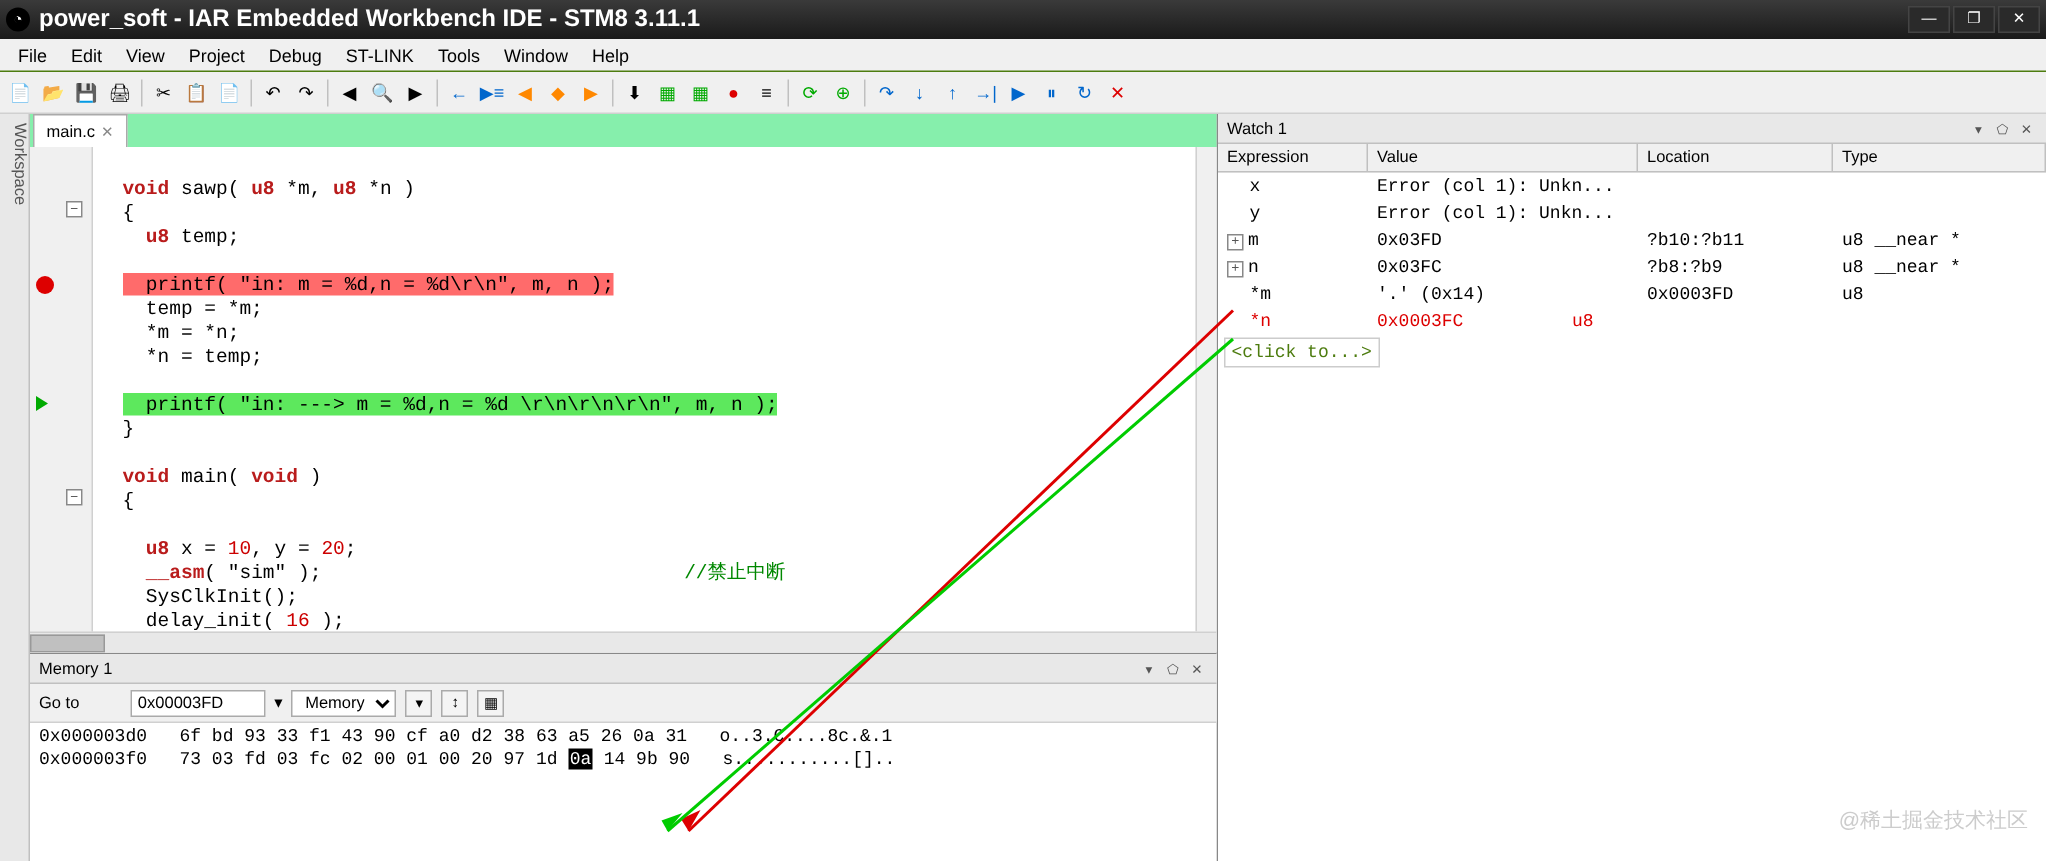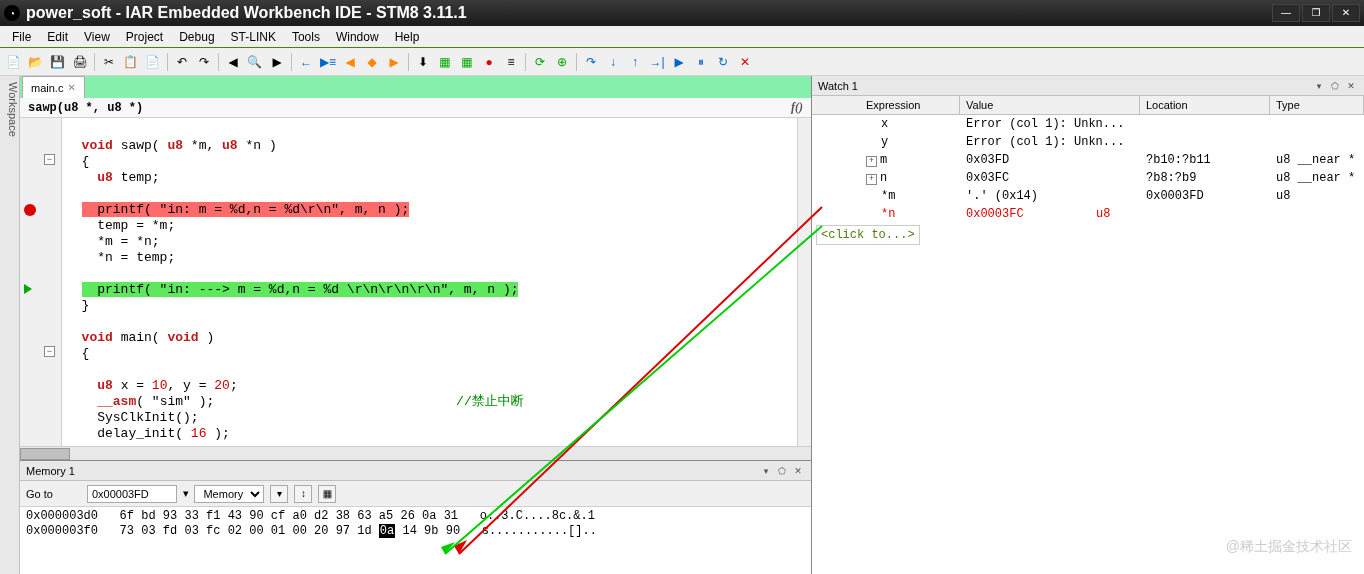--- a/index.html
+++ b/index.html
@@ -34,36 +34,36 @@
 .bp { position: absolute; left: 4px; width: 12px; height: 12px; background: #d00; border-radius: 50%; }
 .fold { position: absolute; left: 24px; width: 11px; height: 11px; border: 1px solid #888; background: #fff; font-size: 9px; line-height: 9px; text-align: center; color: #555; }
 .arrow { position: absolute; left: 4px; width: 0; height: 0; border-top: 5px solid transparent; border-bottom: 5px solid transparent; border-left: 8px solid #0a0; }
 .vscroll { position: absolute; right: 0; top: 0; bottom: 14px; width: 14px; background: #f0f0f0; border-left: 1px solid #d0d0d0; }
 .hscrollwrap { position: absolute; left: 0; right: 0; bottom: 0; height: 14px; background: #f0f0f0; border-top: 1px solid #d0d0d0; display:flex;}
 .hscrollwrap .track{ flex:1; background:#e8e8e8; position:relative;}
 .hscrollwrap .thumb{ position:absolute; left:0; width:50px; height:12px; top:1px; background:#c0c0c0; border:1px solid #999;}
 .pane-title { background: #e8e8e8; height: 20px; display: flex; align-items: center; padding: 0 6px; border-bottom: 1px solid #c0c0c0; font-size: 11px; justify-content: space-between; }
 .pane-title .ctrls { display: flex; gap: 2px; }
 .pane-title .pb { width: 14px; height: 14px; font-size: 9px; display: flex; align-items: center; justify-content: center; cursor: pointer; color:#555;}
-.memory { height: 114px; border-top: 1px solid #888; display: flex; flex-direction: column; background: #fff; }
+.memory { height: 139px; border-top: 1px solid #888; display: flex; flex-direction: column; background: #fff; }
 .mem-tool { height: 26px; background: #f0f0f0; display: flex; align-items: center; padding: 0 6px; gap: 6px; font-size: 11px; border-bottom: 1px solid #d0d0d0; }
 .mem-tool input, .mem-tool select { font-size: 11px; height: 18px; border: 1px solid #aaa; background: #fff; padding: 0 4px; }
 .mem-tool .sbtn { width:18px; height:18px; border:1px solid #aaa; background:#f4f4f4; display:inline-flex; align-items:center; justify-content:center; font-size:10px; cursor:pointer;}
 .mem-body { flex: 1; font-family: "Courier New", monospace; font-size: 12px; line-height: 15px; padding: 2px 6px; overflow: hidden; position: relative; }
 .mem-row { white-space: pre; }
 .mem-hl { background: #000; color: #fff; padding: 0 1px; }
 .watch-head { display: flex; background: #f0f0f0; border-bottom: 1px solid #c0c0c0; font-size: 11px; }
 .watch-head div { padding: 3px 6px; border-right: 1px solid #c0c0c0; }
 .watch-body { flex: 1; font-family: "Courier New", monospace; font-size: 12px; line-height: 18px; overflow: auto; }
 .watch-row { display: flex; padding: 0 2px; }
 .watch-row div { padding: 0 4px; }
 .watch-row.red { color: #d00; }
 .watch-placeholder { color: #4d7c0f; border:1px solid #ccc; margin:2px 4px; padding:0 4px; width:fit-content;}
 .exp-icon { display:inline-block; width:11px; height:11px; border:1px solid #888; font-size:9px; line-height:9px; text-align:center; margin-right:3px; background:#fff; color:#555;}
-.col-exp { width: 100px; margin-left: 48px; }
+.col-exp { width: 100px; }
 .col-val { width: 180px; }
 .col-loc { width: 130px; }
 .col-typ { flex: 1; }
 .annotation-line { position: absolute; pointer-events: none; }
 .watermark { position: absolute; right: 12px; bottom: 18px; color: #ccc; font-size: 14px; }
 </style>
 </head>
 <body>
 
 <div class="titlebar">
@@ -135,24 +135,20 @@
     <span>Workspace</span>
   </div>
 
   <div class="centercol">
     <div class="tabbar">
       <div class="tab">
         <span>main.c</span>
         <span class="close">✕</span>
       </div>
     </div>
-    <div class="sigbar">
-      <span>sawp(u8 *, u8 *)</span>
-      <span class="fx">f()</span>
-    </div>
     <div class="editor">
       <div class="gutter">
         <div class="fold" style="top:36px">−</div>
         <div class="bp" style="top:86px"></div>
         <div class="arrow" style="top:166px"></div>
         <div class="fold" style="top:228px">−</div>
       </div>
       <div class="code" id="code-area">  
   <span class="kw">void</span> sawp( <span class="kw">u8</span> *m, <span class="kw">u8</span> *n )
   {

